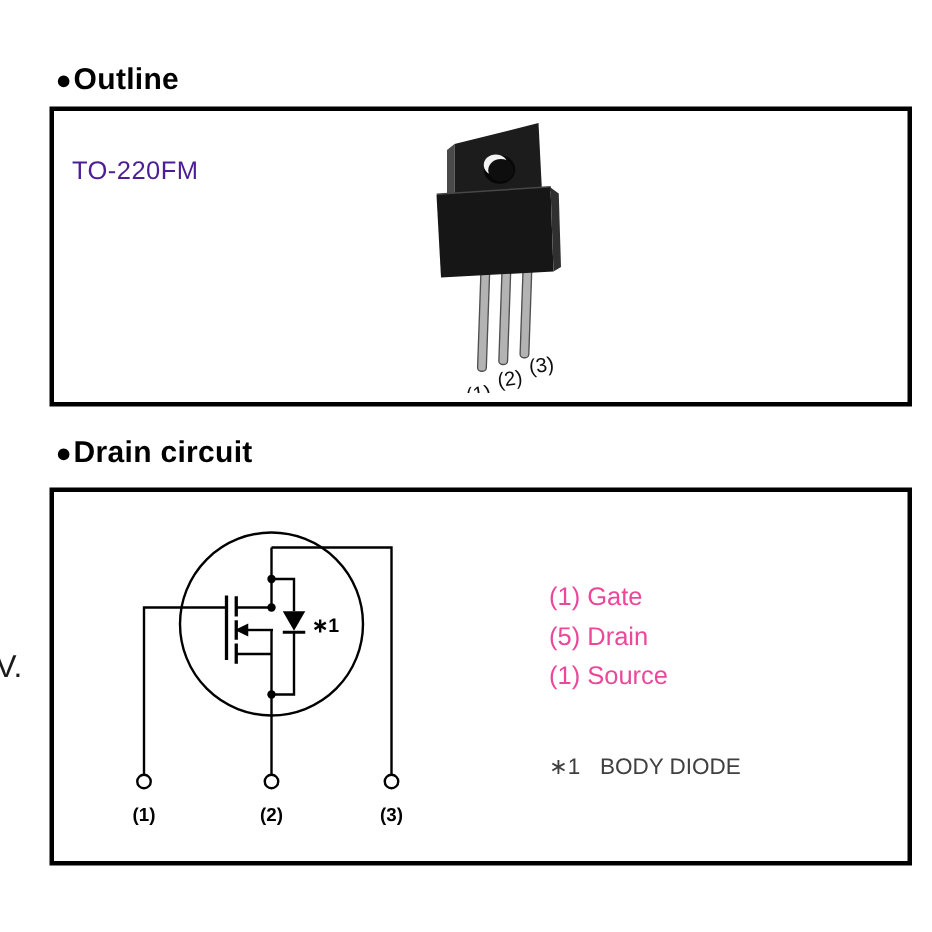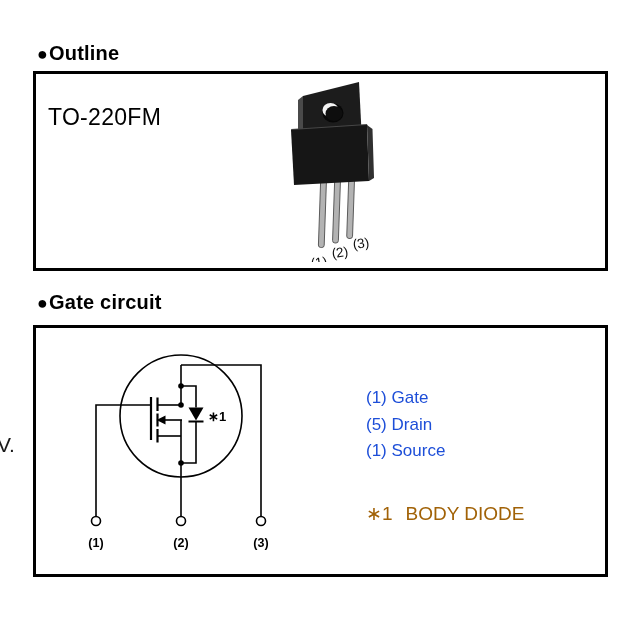--- a/index.html
+++ b/index.html
@@ -26,34 +26,34 @@
   .frame{
     position:absolute;
     left:33px;width:569px;
     border:3px solid #000;
     background:#fff;
   }
   #outline-box{top:71px;height:194px;}
   #circuit-box{top:325px;height:246px;}
   .pkg-name{
     position:absolute;left:12px;top:30px;
-    font-size:23px;color:#000000;letter-spacing:0.3px;
+    font-size:17px;color:#4c1d95;letter-spacing:0.3px;
   }
   .left-fragment{
     position:absolute;left:-3px;top:433px;
     font-size:21px;color:#1a1a1a;
   }
   .legend{
     position:absolute;left:330px;top:57px;
-    font-size:17px;line-height:26.5px;color:#1d4ed8;
+    font-size:17px;line-height:26.5px;color:#ec4899;
     white-space:nowrap;
   }
   .note{
     position:absolute;left:330px;top:174px;
-    font-size:19px;color:#a16207;white-space:nowrap;
+    font-size:15px;color:#404040;white-space:nowrap;
   }
   .note .marker{margin-right:13px;}
   svg{position:absolute;left:0;top:0;}
   svg text{font-family:"Liberation Sans",sans-serif;}
 </style>
 </head>
 <body>
 
 <div class="page">
 
@@ -85,21 +85,21 @@
       <polygon points="255,56 331,51 333,107 258,111" fill="#161616"></polygon>
       <polygon points="331,51 336.5,55 338,104 333,107" fill="#303030"></polygon>
 
       <text x="283" y="193" font-size="13.5" fill="#0d0d0d" text-anchor="middle" transform="rotate(-8 283 189)">(1)</text>
       <text x="304" y="183" font-size="13.5" fill="#0d0d0d" text-anchor="middle" transform="rotate(-8 304 179)">(2)</text>
       <text x="325" y="174" font-size="13.5" fill="#0d0d0d" text-anchor="middle" transform="rotate(-8 325 170)">(3)</text>
     </svg>
   </div>
 
   <div class="section-title" id="inner-title">
-    <span class="bullet">●</span><span>Gate circuit</span>
+    <span class="bullet">●</span><span>Drain circuit</span>
   </div>
 
   <div class="frame" id="circuit-box">
 
     <svg width="569" height="240" viewBox="0 0 569 240">
       <g stroke="#000" stroke-width="1.6" fill="none">
 
         <circle cx="145" cy="88" r="61"></circle>
 
         <polyline points="60,188.5 60,77 115,77"></polyline>

